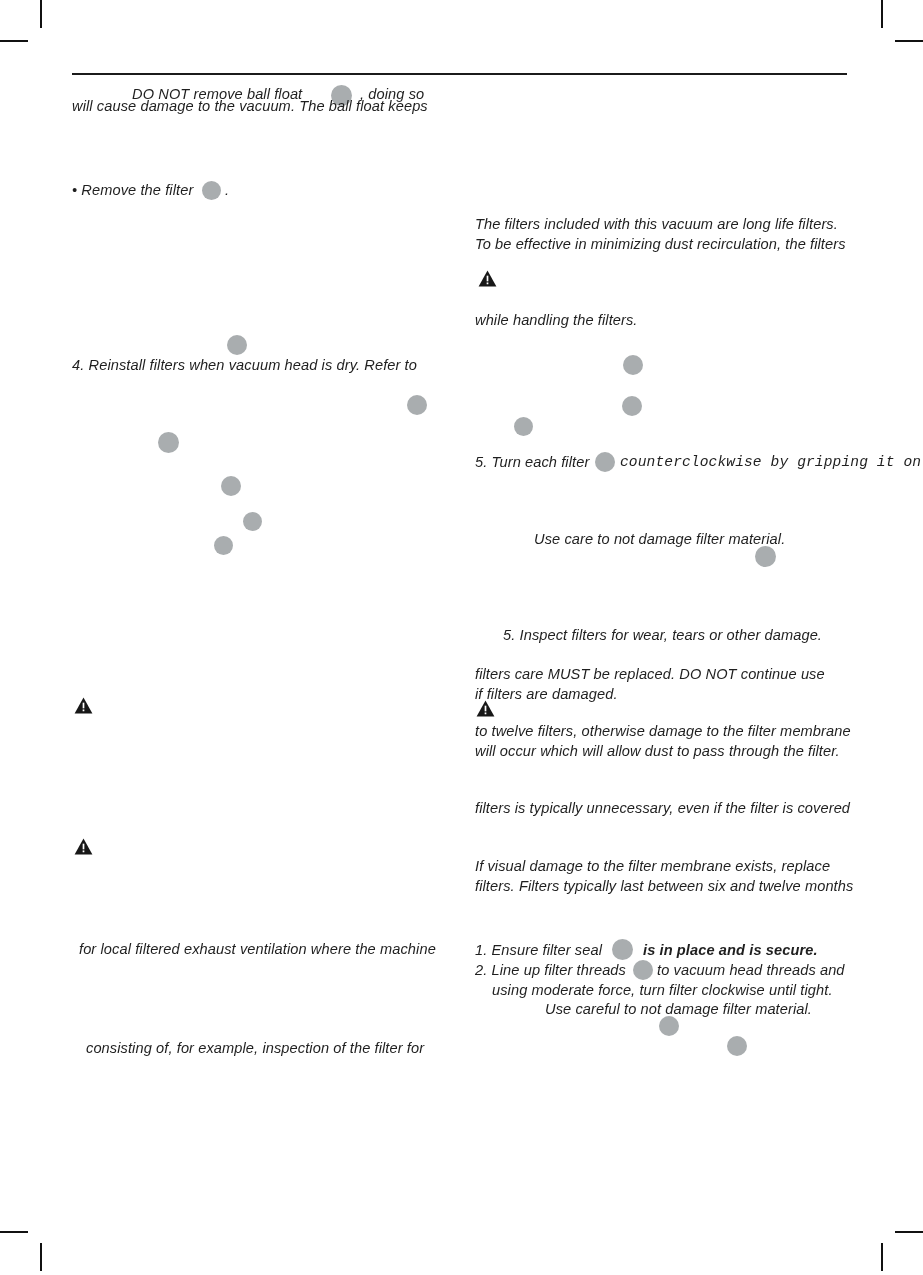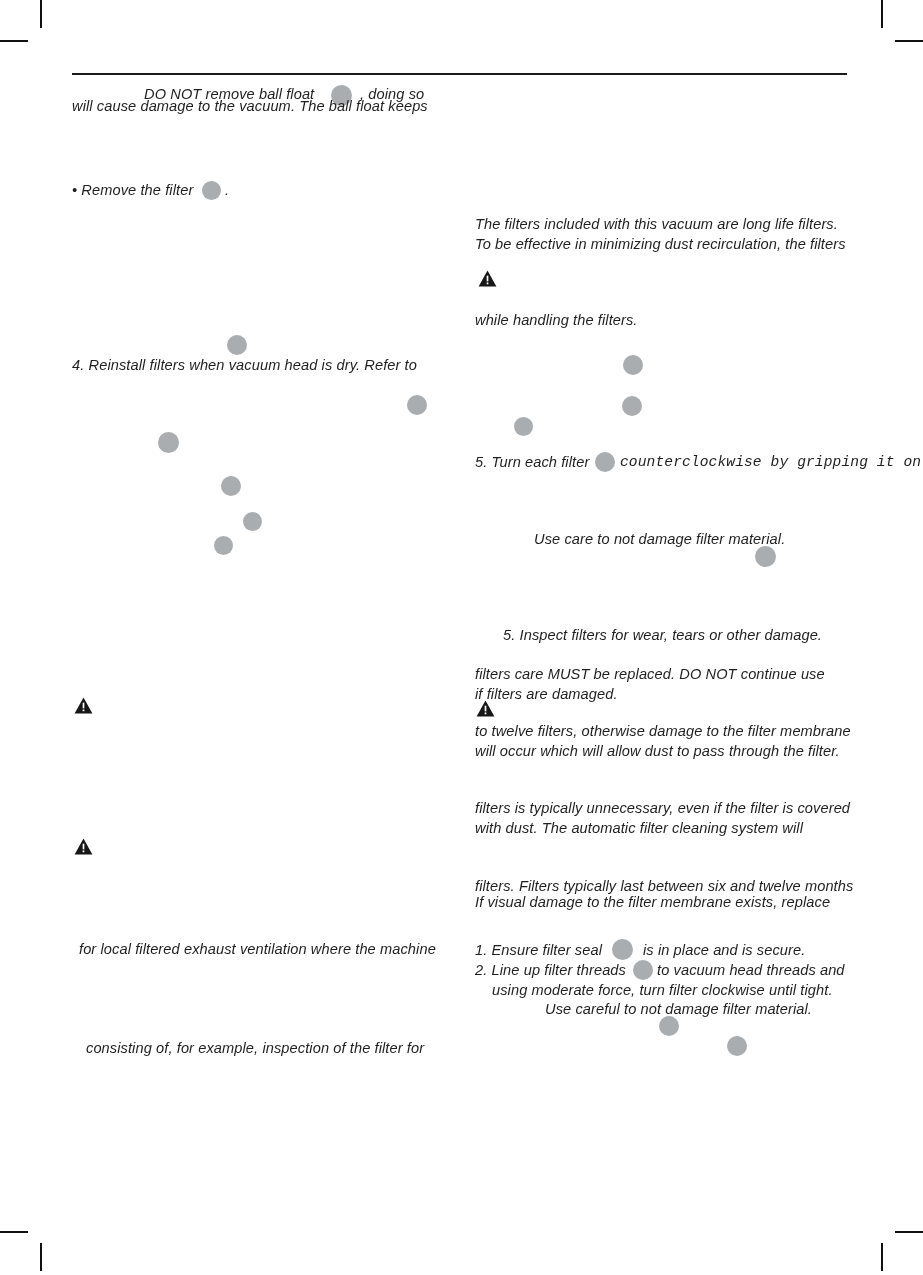--- a/index.html
+++ b/index.html
@@ -84,21 +84,21 @@
   <div class="crop h crop-tl-h"></div>
   <div class="crop v crop-tr-v"></div>
   <div class="crop h crop-tr-h"></div>
   <div class="crop v crop-bl-v"></div>
   <div class="crop h crop-bl-h"></div>
   <div class="crop v crop-br-v"></div>
   <div class="crop h crop-br-h"></div>
 
   <div class="rule"></div>
 
-  <div class="txt" style="left:144px; top:84px;text-align:center;">DO NOT remove ball float</div>
+  <div class="txt" style="left:132px; top:84px;text-align:center;">DO NOT remove ball float</div>
   <div class="dot" style="left:331px; top:85px; width:21px; height:21px;"></div>
   <div class="txt" style="left:360px; top:84px;">, doing so</div>
   <div class="txt" style="left:72px; top:96px;">will cause damage to the vacuum. The ball float keeps</div>
 
   <div class="txt" style="left:72px; top:180px;">• Remove the filter</div>
   <div class="dot" style="left:202px; top:181px; width:19px; height:19px;"></div>
   <div class="txt" style="left:225px; top:180px;">.</div>
 
   <div class="dot" style="left:227px; top:335px; width:20px; height:20px;"></div>
   <div class="dot" style="left:407px; top:395px; width:20px; height:20px;"></div>
@@ -162,28 +162,27 @@
       <path d="M10 0.6 L19.4 17.4 L0.6 17.4 Z" fill="#171717"></path>
       <rect x="9.1" y="6.0" width="1.8" height="6.0" fill="#ffffff"></rect>
       <rect x="9.1" y="13.2" width="1.8" height="1.9" fill="#ffffff"></rect>
     </svg>
   </div>
 
   <div class="txt" style="left:475px; top:721px;">to twelve filters, otherwise damage to the filter membrane</div>
   <div class="txt" style="left:475px; top:741px;">will occur which will allow dust to pass through the filter.</div>
 
   <div class="txt" style="left:475px; top:798px;">filters is typically unnecessary, even if the filter is covered</div>
-  <div class="txt" style="left:475px; top:818px;">with dust. The automatic filter cleaning system will</div>
 
-  <div class="txt" style="left:475px; top:856px;margin-top:36px;">If visual damage to the filter membrane exists, replace</div>
+  <div class="txt" style="left:475px; top:856px;">If visual damage to the filter membrane exists, replace</div>
   <div class="txt" style="left:475px; top:876px;">filters. Filters typically last between six and twelve months</div>
 
   <div class="txt" style="left:475px; top:940px;">1. Ensure filter seal</div>
   <div class="dot" style="left:612px; top:939px; width:21px; height:21px;"></div>
-  <div class="txt" style="left:643px; top:940px;">is in place and is secure.</div>
+  <div class="txt" style="left:643px; top:940px;font-weight:bold;">is in place and is secure.</div>
 
   <div class="txt" style="left:475px; top:960px;">2. Line up filter threads</div>
   <div class="dot" style="left:633px; top:960px; width:20px; height:20px;"></div>
   <div class="txt" style="left:657px; top:960px;">to vacuum head threads and</div>
   <div class="txt" style="left:492px; top:980px;">using moderate force, turn filter clockwise until tight.</div>
   <div class="txt" style="left:545px; top:999px;">Use careful to not damage filter material.</div>
 
   <div class="dot" style="left:659px; top:1016px; width:20px; height:20px;"></div>
   <div class="dot" style="left:727px; top:1036px; width:20px; height:20px;"></div>
 

